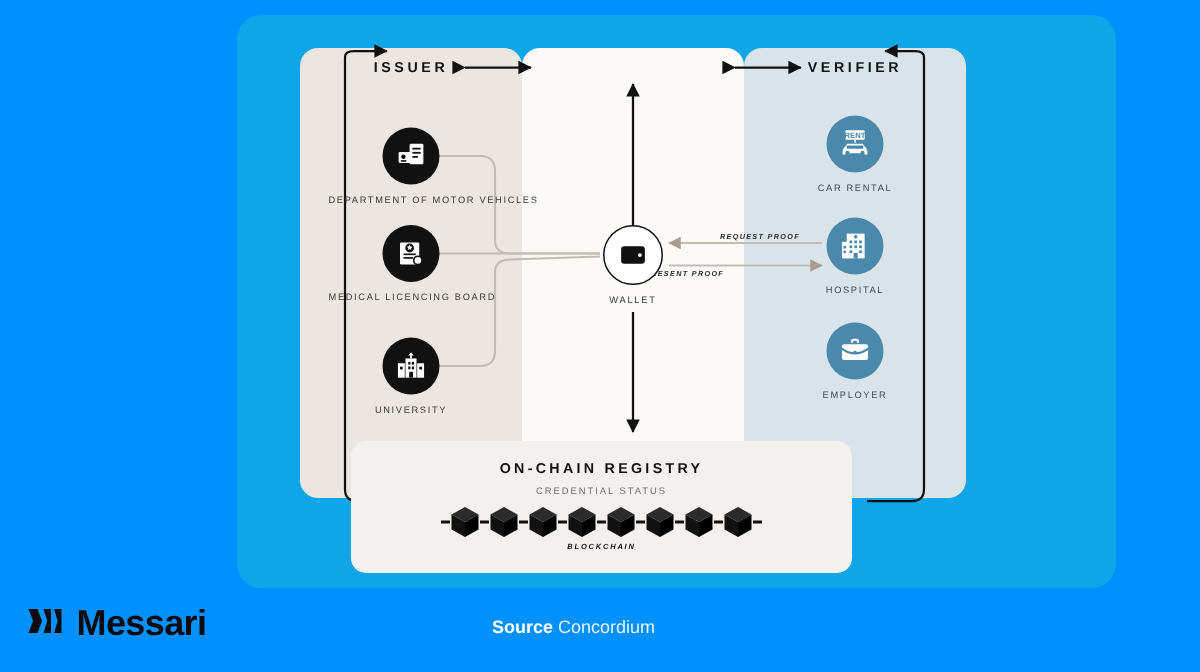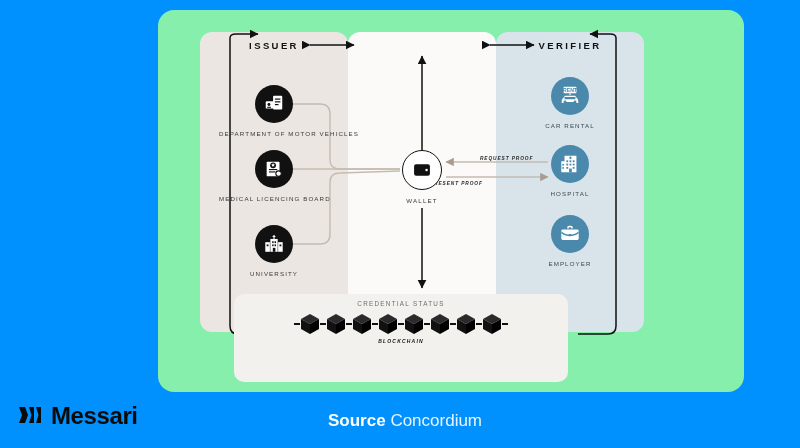--- a/index.html
+++ b/index.html
@@ -8,21 +8,21 @@
     background:#0091FF;
     font-family:"Liberation Sans", sans-serif;
     overflow:hidden;
     position:relative;
   }
   
   #card{
     position:absolute;
     left:158px;top:10px;
     width:586px;height:382px;
-    background:#86efac;
+    background:#0ea5e9;
     border-radius:16px;
   }
   
   .lane{
     position:absolute;
     top:22px;
     height:300px;
     border-radius:12px;
   }
   #lane-issuer   {left:42px;  width:148px; background:#EBE6E1;}
@@ -117,21 +117,21 @@
   
   #logo{
     position:absolute;left:18px;top:402px;
     display:flex;align-items:flex-end;gap:7px;
   }
   #logo-text{
     font-size:24px;font-weight:bold;color:#0B0B0B;letter-spacing:-.4px;
   }
   #source{
     position:absolute;left:328px;top:411px;
-    font-size:17px;color:#FFFFFF;
+    font-size:12px;color:#FFFFFF;
   }
   #source .src-strong{font-weight:bold;}
   #source .src-name{color:#E8F3FF;}
 </style>
 </head>
 <body>
 
 <div id="card">
 
   <div class="lane" id="lane-issuer"></div>
@@ -280,20 +280,21 @@
         <path d="M9 6V5a2 2 0 012-2h2a2 2 0 012 2v1h-1.6V5.2a.7.7 0 00-.7-.7h-1.4a.7.7 0 00-.7.7V6z" fill="#fff"></path>
         <rect x="2.5" y="7" width="19" height="11.5" rx="1.6" fill="#fff"></rect>
         <path d="M2.5 9.4c3.6 2.6 6.4 3.4 9.5 3.4s5.9-.8 9.5-3.4v1.8c-3.6 2.5-6.4 3.3-9.5 3.3s-5.9-.8-9.5-3.3z" fill="#4A89AC"></path>
         <rect x="10.7" y="12" width="2.6" height="2" rx=".5" fill="#4A89AC"></rect>
       </svg>
     </div>
     <div class="label">EMPLOYER</div>
   </div>
 
   <div id="registry">
+    <div id="registry-title">ON-CHAIN REGISTRY</div>
     <div id="registry-sub">CREDENTIAL STATUS</div>
     <div id="chain-row">
         <div class="dash"></div>
         <svg width="20" height="22" viewBox="0 0 20 22">
           <path d="M10 1 L19 6 L10 11 L1 6 Z" fill="#2B2B2B"></path>
           <path d="M1 6 L10 11 L10 21 L1 16 Z" fill="#111111"></path>
           <path d="M19 6 L10 11 L10 21 L19 16 Z" fill="#000000"></path>
         </svg>
         <div class="dash"></div>
         <svg width="20" height="22" viewBox="0 0 20 22">

